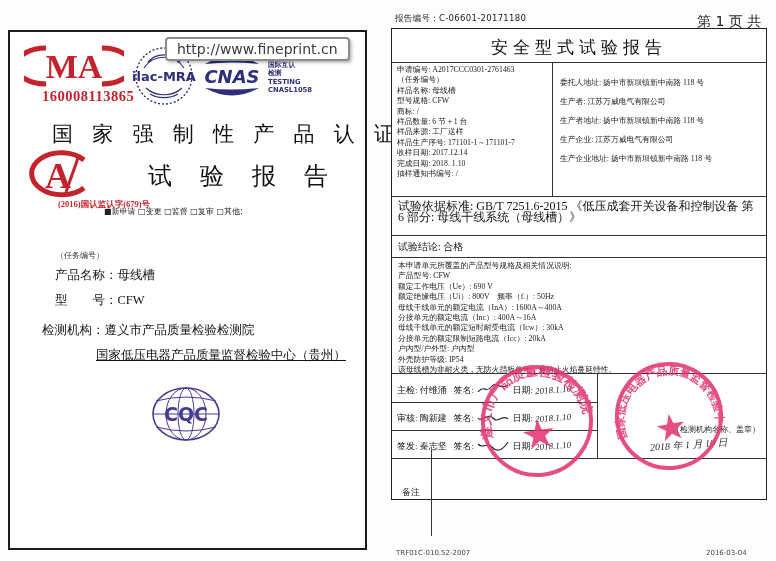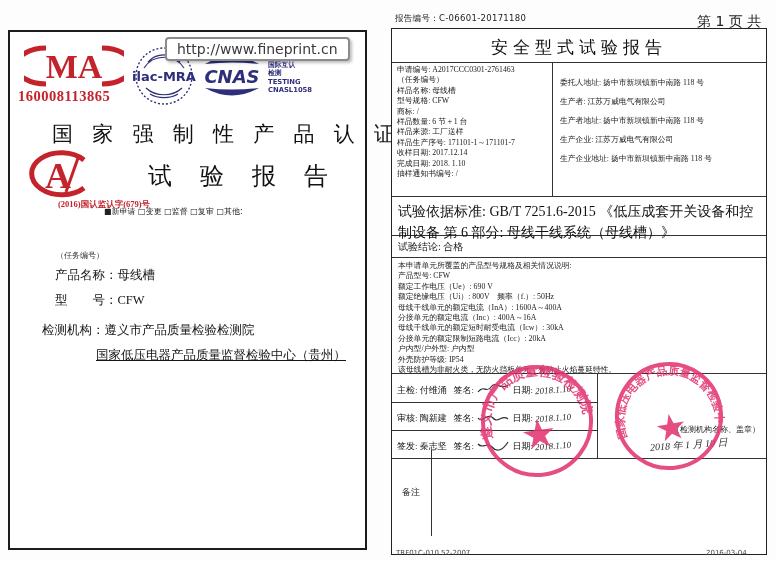--- a/index.html
+++ b/index.html
@@ -5,41 +5,41 @@
   html,body{margin:0;padding:0;}
   body{
     width:776px;height:561px;position:relative;background:#fdfdfd;
     font-family:"Liberation Serif","DejaVu Serif",serif;color:#1d1d1d;
     overflow:hidden;
   }
   .abs{position:absolute;}
   
   .page-left-frame{left:8px;top:30px;width:355px;height:516px;border:2px solid #1c1c1c;background:#fff;}
   .report-no{font-size:8.5px;font-family:"DejaVu Sans",sans-serif;color:#222;letter-spacing:.3px;}
-  .cma-num{color:#c4232b;font-weight:bold;font-size:14.5px;letter-spacing:.5px;font-family:"Liberation Serif",serif;}
+  .cma-num{color:#c4232b;font-weight:bold;font-size:14.5px;letter-spacing:.5px;font-family:"Liberation Serif",serif;margin-left:24px;}
   .cnas-side{font-family:"DejaVu Sans",sans-serif;font-weight:bold;color:#2e2e7a;font-size:6.8px;line-height:8.6px;}
   .watermark-box{
     background:#fff;border:2px solid #8b8b8b;border-radius:4px;
     box-shadow:2px 2px 3px rgba(0,0,0,.25);
     font-family:"DejaVu Sans",sans-serif;font-size:14px;color:#3a3a3a;
     padding:2px 10px;white-space:nowrap;
   }
   .cert-title{font-size:21px;letter-spacing:7px;color:#111;white-space:nowrap;font-weight:500;}
   .report-title{font-size:24px;letter-spacing:11px;color:#111;white-space:nowrap;}
   .cal-caption{color:#c4232b;font-weight:bold;font-size:8.5px;white-space:nowrap;}
   .checkbox-line{font-size:8px;color:#222;white-space:nowrap;font-family:"DejaVu Sans",sans-serif;}
   .field{font-size:12.5px;color:#151515;white-space:nowrap;}
   .field-note{font-size:8px;color:#333;}
   
-  .page-right-frame{left:391px;top:28px;width:376px;height:527px;border:1.5px solid #222;background:#fff;box-sizing:border-box;}
+  .page-right-frame{left:391px;top:28px;width:376px;height:472px;border:1.5px solid #222;background:#fff;box-sizing:border-box;}
   .r-row{position:absolute;left:0;width:100%;border-bottom:1px solid #333;box-sizing:border-box;}
   .r-title{font-size:17px;letter-spacing:5px;text-align:center;font-weight:500;color:#111;}
   .small{font-size:7.8px;line-height:12.1px;color:#1a1a1a;white-space:nowrap;}
   .smaller{font-size:7.8px;line-height:10.4px;color:#1a1a1a;white-space:nowrap;}
-  .std-text{font-size:14px;line-height:21px;color:#111;}
+  .std-text{font-size:12px;line-height:11px;color:#111;}
   .concl{font-size:10px;color:#111;}
   .sig-row{font-size:9px;color:#111;white-space:nowrap;}
   .stamp{opacity:.88;}
   .hand{font-style:italic;color:#2c2c34;font-size:9px;white-space:nowrap;transform:rotate(-4deg);}
   .footer-txt{font-size:7px;font-family:"DejaVu Sans",sans-serif;color:#444;}
   .page-info{font-size:14px;font-family:"DejaVu Sans",sans-serif;color:#222;}
   .caption-small{font-size:8px;color:#222;white-space:nowrap;margin-left:32px;}
   .vline{position:absolute;top:0;bottom:0;border-left:1px solid #333;}
 </style>
 </head>
@@ -106,20 +106,31 @@
     <span>产品名称：</span><span>母线槽</span>
   </div>
   <div class="abs field" style="left:55px;top:292px;">
     <span>型　　号：</span><span>CFW</span>
   </div>
   <div class="abs field" style="left:42px;top:322px;">
     <span>检测机构：</span><span>遵义市产品质量检验检测院</span>
   </div>
   <div class="abs field" style="left:96px;top:347px;text-decoration:underline;">国家低压电器产品质量监督检验中心（贵州）</div>
 
+  <div class="abs" style="left:150px;top:385px;width:72px;height:58px;">
+    <svg width="72" height="58" viewBox="0 0 72 58">
+      <ellipse cx="36" cy="29" rx="33" ry="26" fill="none" stroke="#453a96" stroke-width="1.6"></ellipse>
+      <ellipse cx="36" cy="29" rx="20" ry="26" fill="none" stroke="#453a96" stroke-width="1"></ellipse>
+      <ellipse cx="36" cy="29" rx="8" ry="26" fill="none" stroke="#453a96" stroke-width="1"></ellipse>
+      <line x1="3" y1="29" x2="69" y2="29" stroke="#453a96" stroke-width="1"></line>
+      <path d="M6,16 Q36,8 66,16" fill="none" stroke="#453a96" stroke-width="1"></path>
+      <path d="M6,42 Q36,50 66,42" fill="none" stroke="#453a96" stroke-width="1"></path>
+      <text x="36" y="36" text-anchor="middle" font-family="DejaVu Sans,sans-serif" font-size="19" font-weight="bold" fill="#453a96">CQC</text>
+    </svg>
+  </div>
 </div>
 
 <div class="abs" style="left:388px;top:0;width:388px;height:561px;">
 
   <div class="abs report-no" style="left:7px;top:13px;">
     <span>报告编号：</span><span>C-06601-20171180</span>
   </div>
   <div class="abs page-info" style="left:309px;top:13px;">第 1 页  共 46 页</div>
 </div>
 

